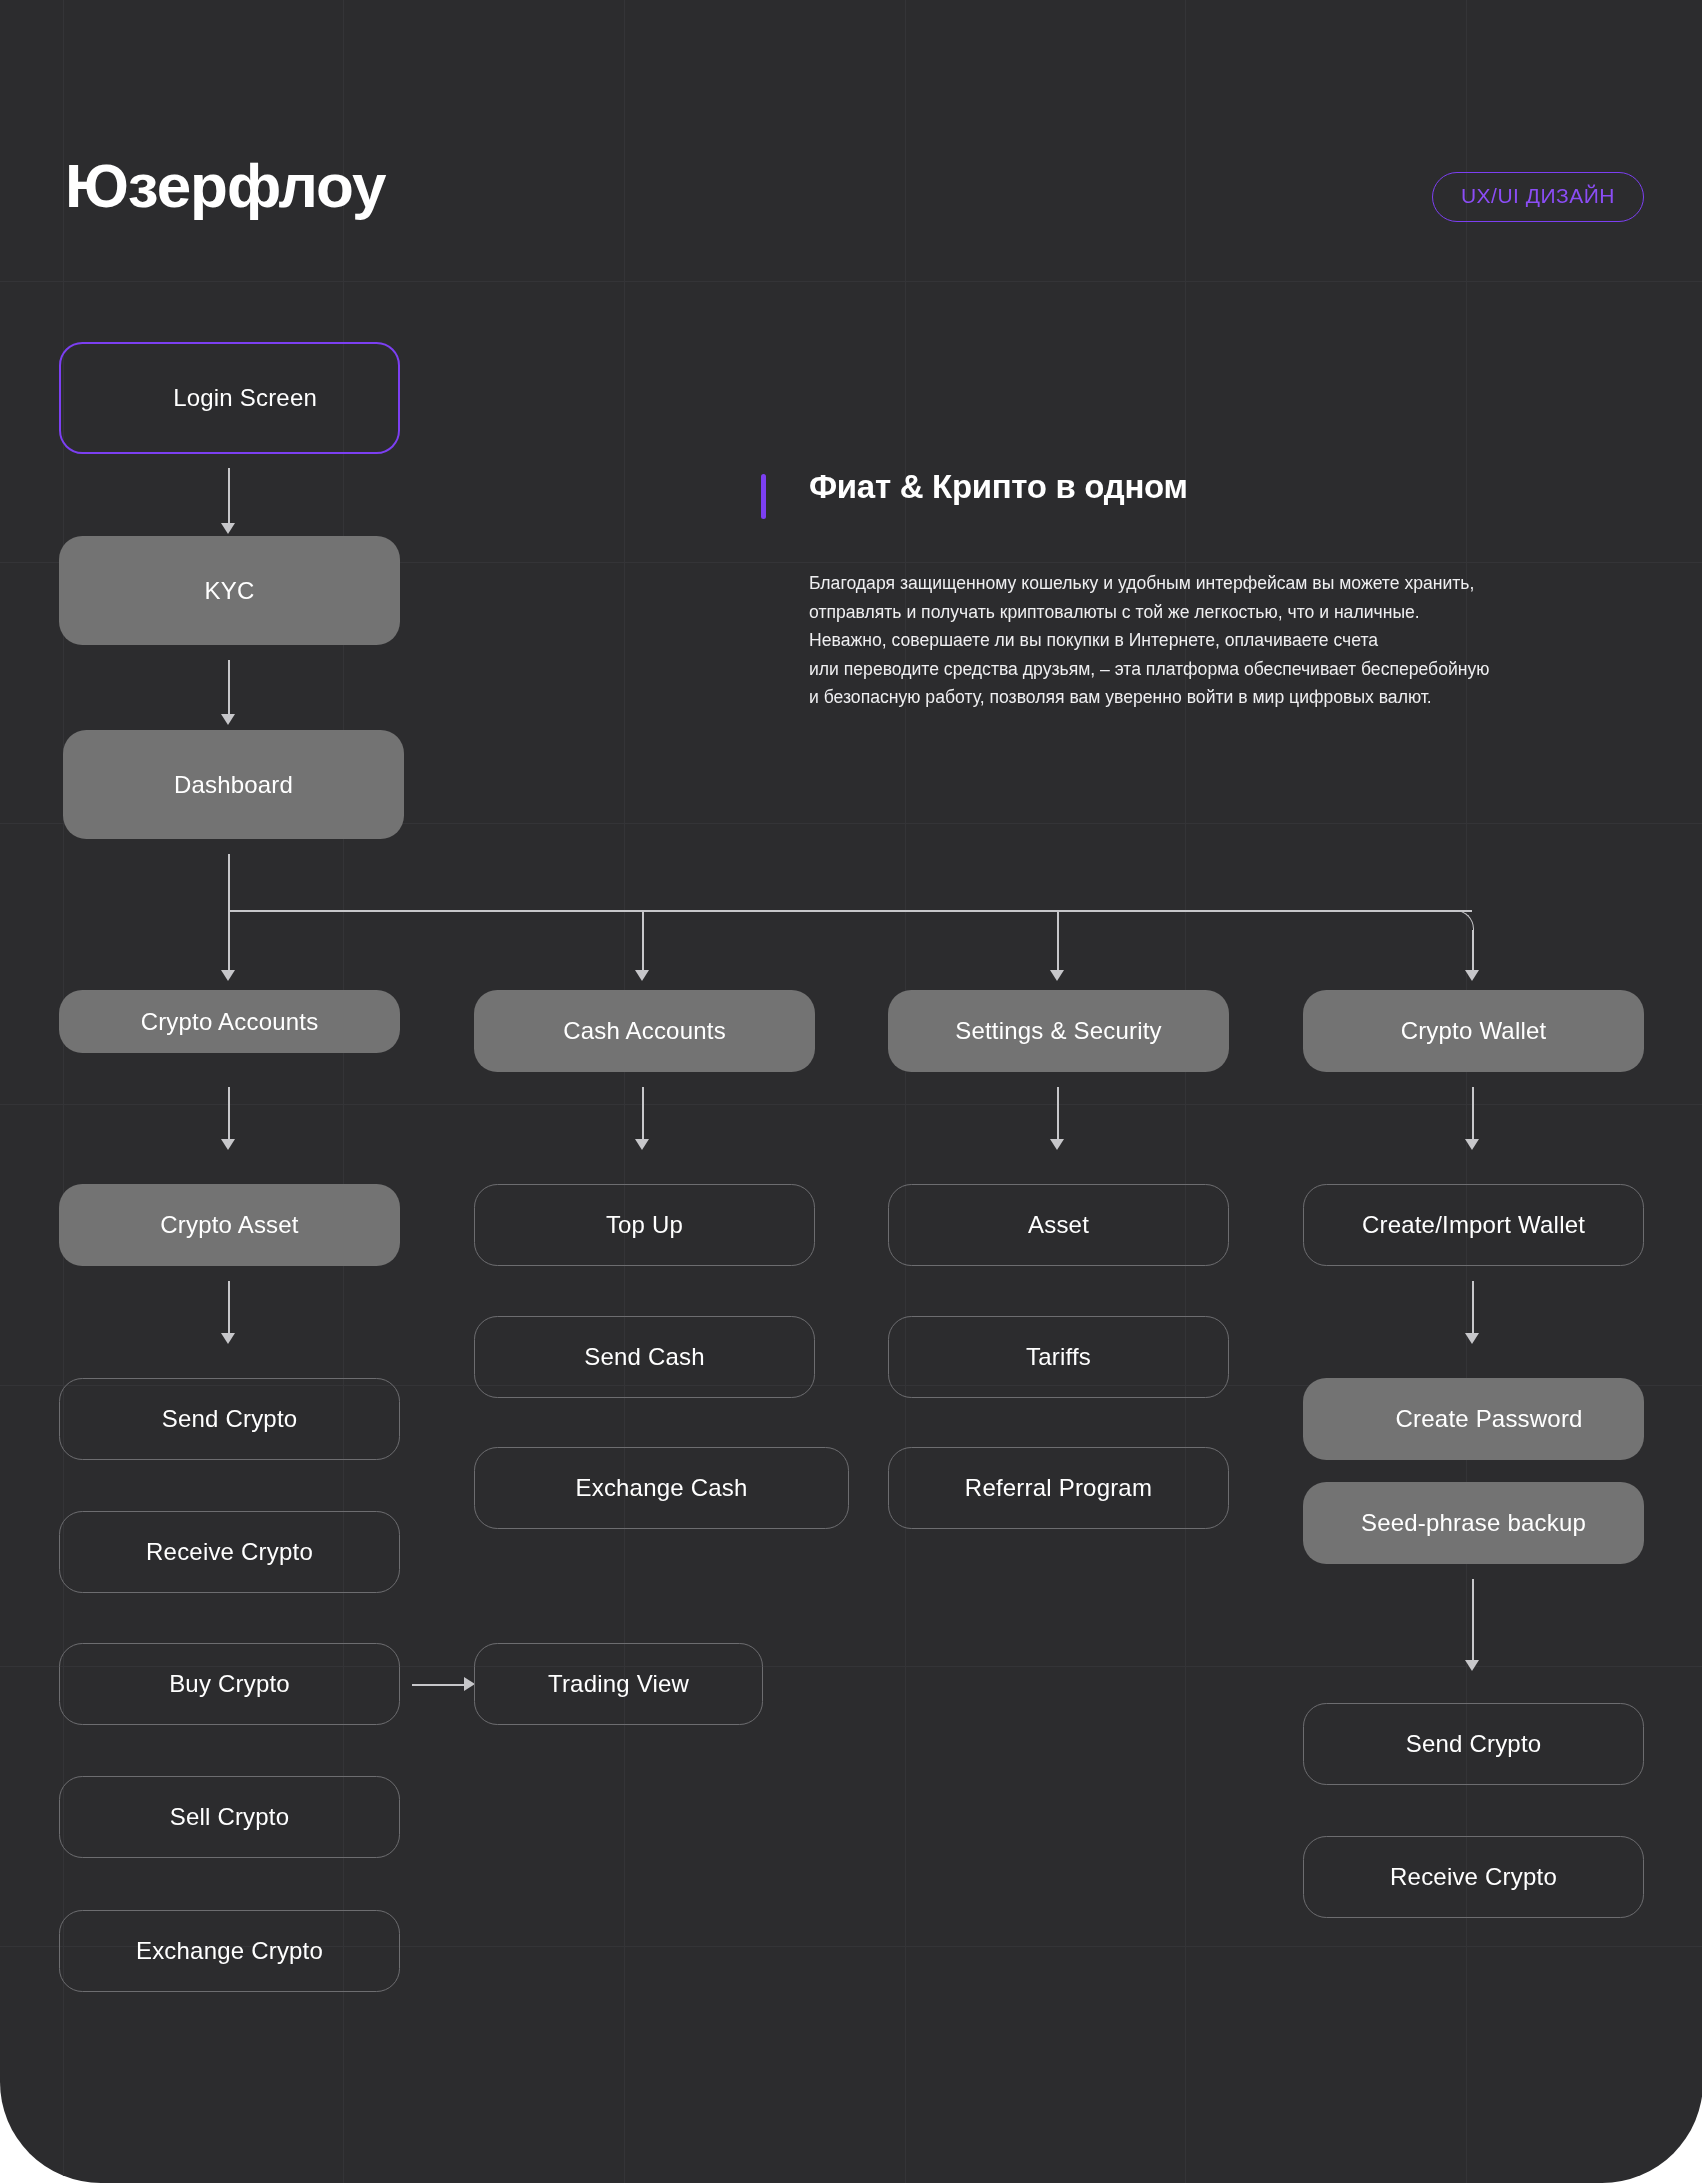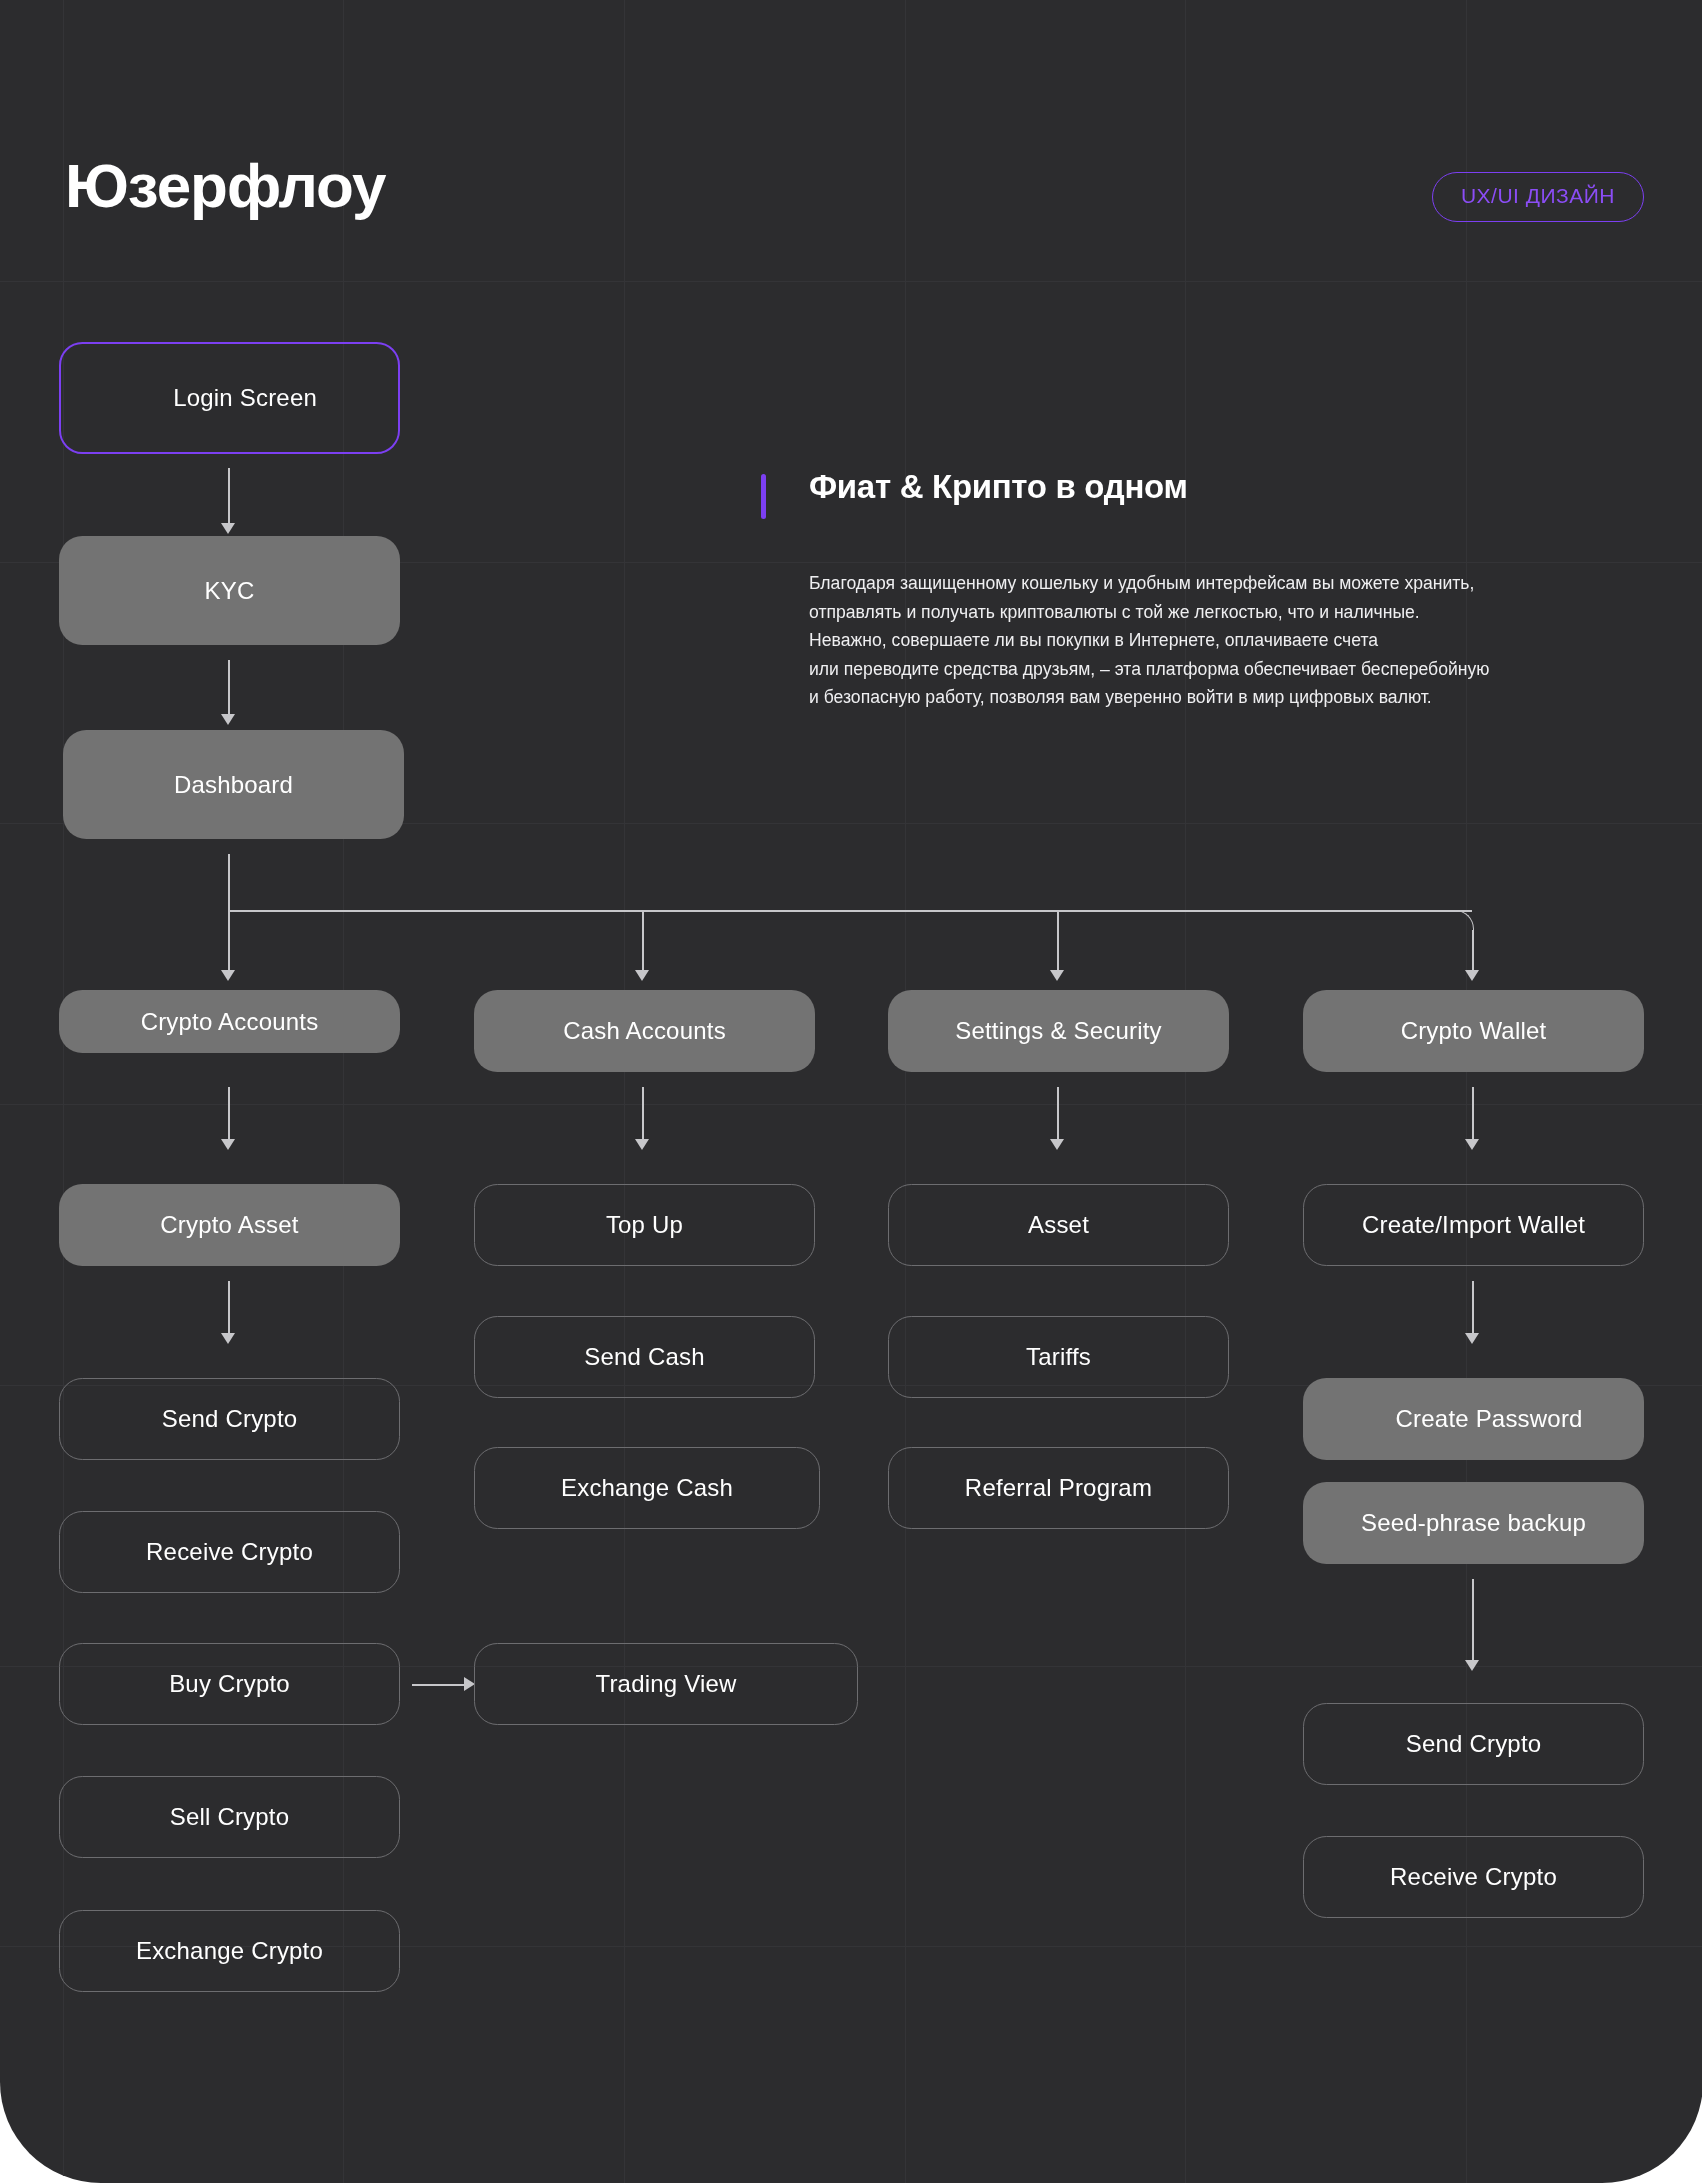--- a/index.html
+++ b/index.html
@@ -197,25 +197,25 @@
   </div>
   <div class="conn v" style="left:642px;top:1087px;height:56px;"></div>
   <div class="arrowhead" style="left:635px;top:1139px;"></div>
 
   <div class="node outline" style="left:474px;top:1184px;width:341px;height:82px;">
     <span>Top Up</span>
   </div>
   <div class="node outline" style="left:474px;top:1316px;width:341px;height:82px;">
     <span>Send Cash</span>
   </div>
-  <div class="node outline" style="left:474px;top:1447px;width:346px;height:82px;justify-content:center;">
+  <div class="node outline" style="left:474px;top:1447px;width:375px;height:82px;justify-content:center;">
     <span>Exchange Cash</span>
   </div>
 
-  <div class="node outline" style="left:474px;top:1643px;width:384px;height:82px;">
+  <div class="node outline" style="left:474px;top:1643px;width:289px;height:82px;">
     <span>Trading View</span>
   </div>
 
   <div class="node filled" style="left:888px;top:990px;width:341px;height:82px;">
     <span>Settings &amp; Security</span>
   </div>
   <div class="conn v" style="left:1057px;top:1087px;height:56px;"></div>
   <div class="arrowhead" style="left:1050px;top:1139px;"></div>
 
   <div class="node outline" style="left:888px;top:1184px;width:341px;height:82px;">

